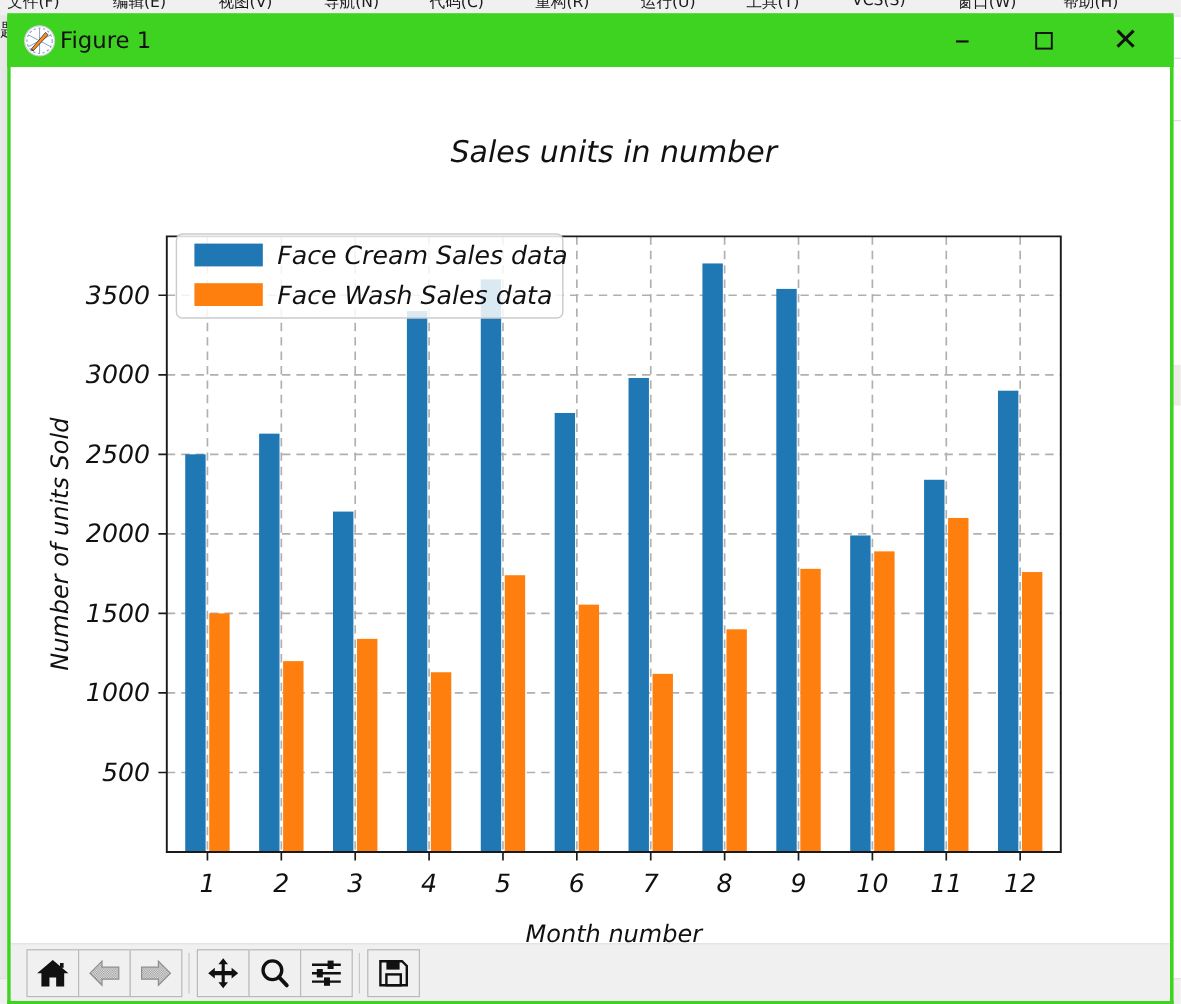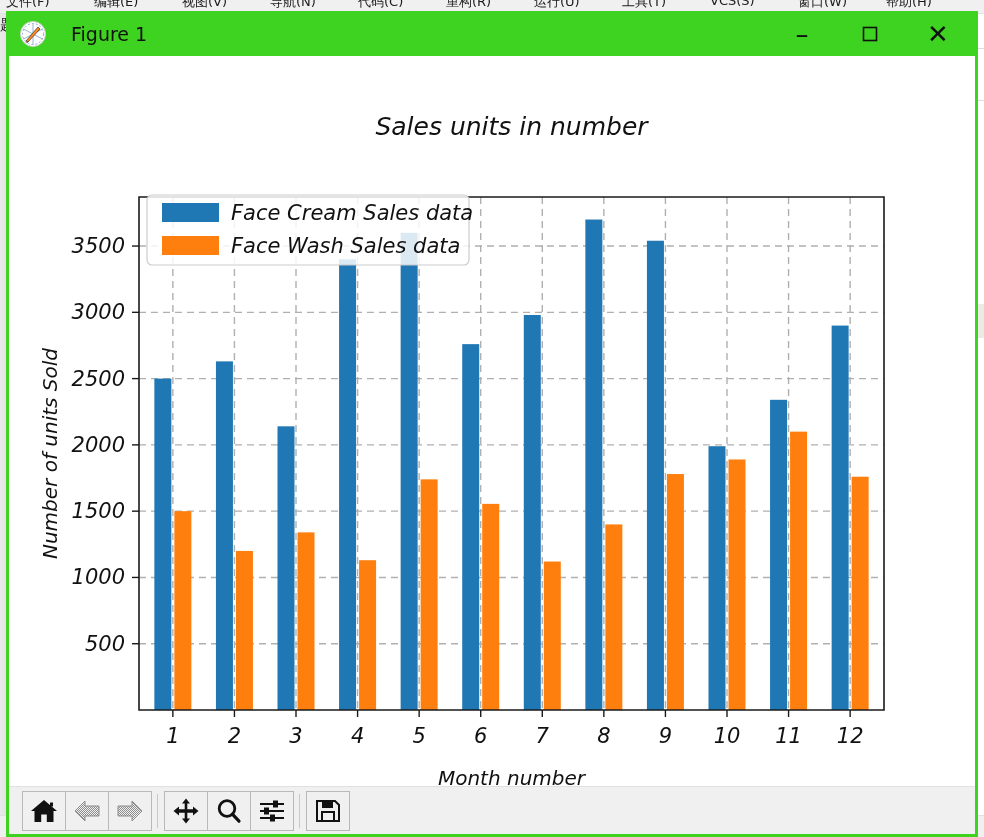--- a/index.html
+++ b/index.html
@@ -89,21 +89,21 @@
   }
   .tb-icon {
     width: 26px; height: 26px; margin-left: 14px;
     background: #ffffff; border-radius: 50%;
     display: flex; align-items: center; justify-content: center;
     position: relative; overflow: hidden;
     border: 1px solid #cfcfcf;
   }
   .tb-icon svg { display: block; }
   .tb-title {
-    margin-left: 25px;
+    margin-left: 4px;
     font-size: 19px; color: #111; font-family: "DejaVu Sans", sans-serif;
   }
   .tb-spacer { flex: 1; }
   .tb-btn {
     width: 68px; height: 45px;
     display: flex; align-items: center; justify-content: center;
     font-size: 22px; color: #111; cursor: default;
     font-family: "DejaVu Sans", sans-serif;
   }
   .tb-btn.min-b { font-size: 26px; }

